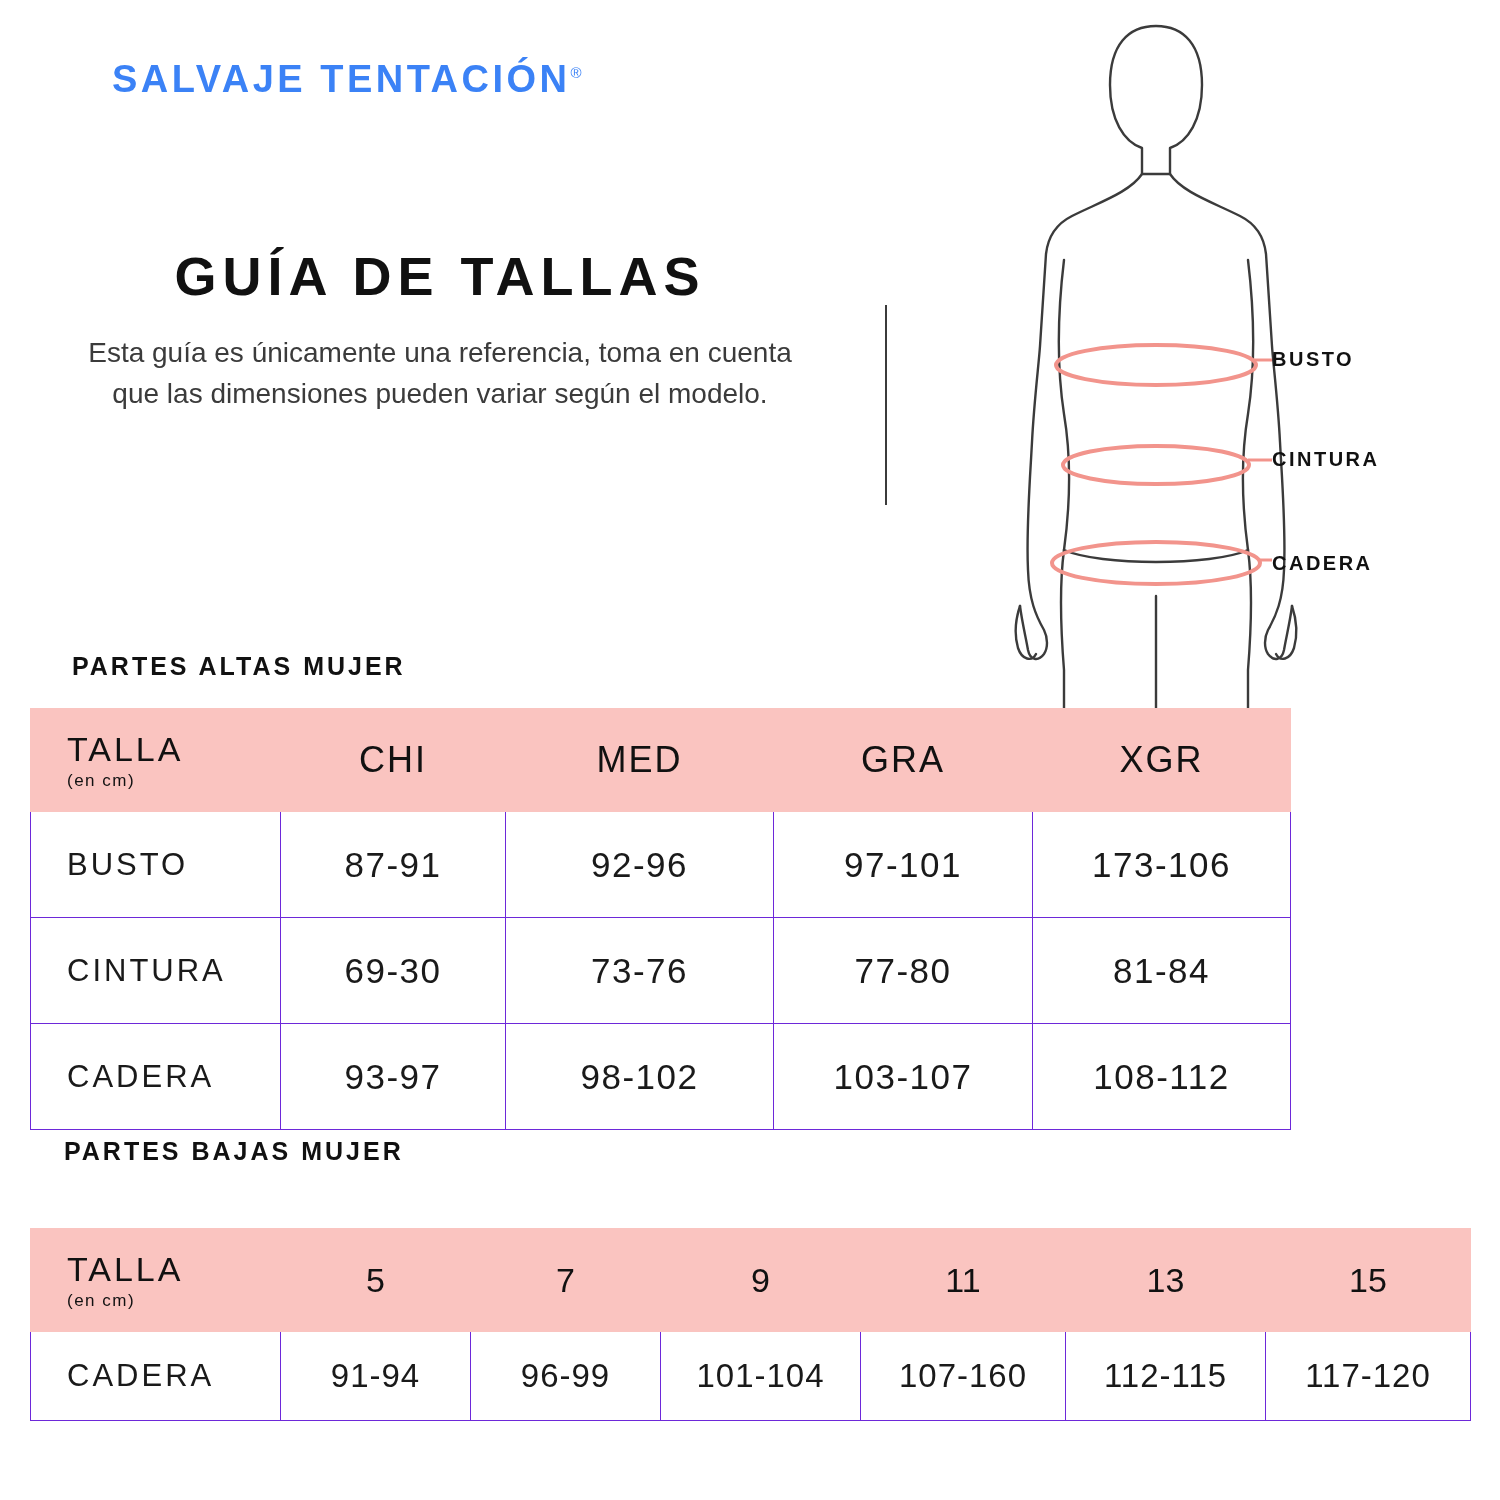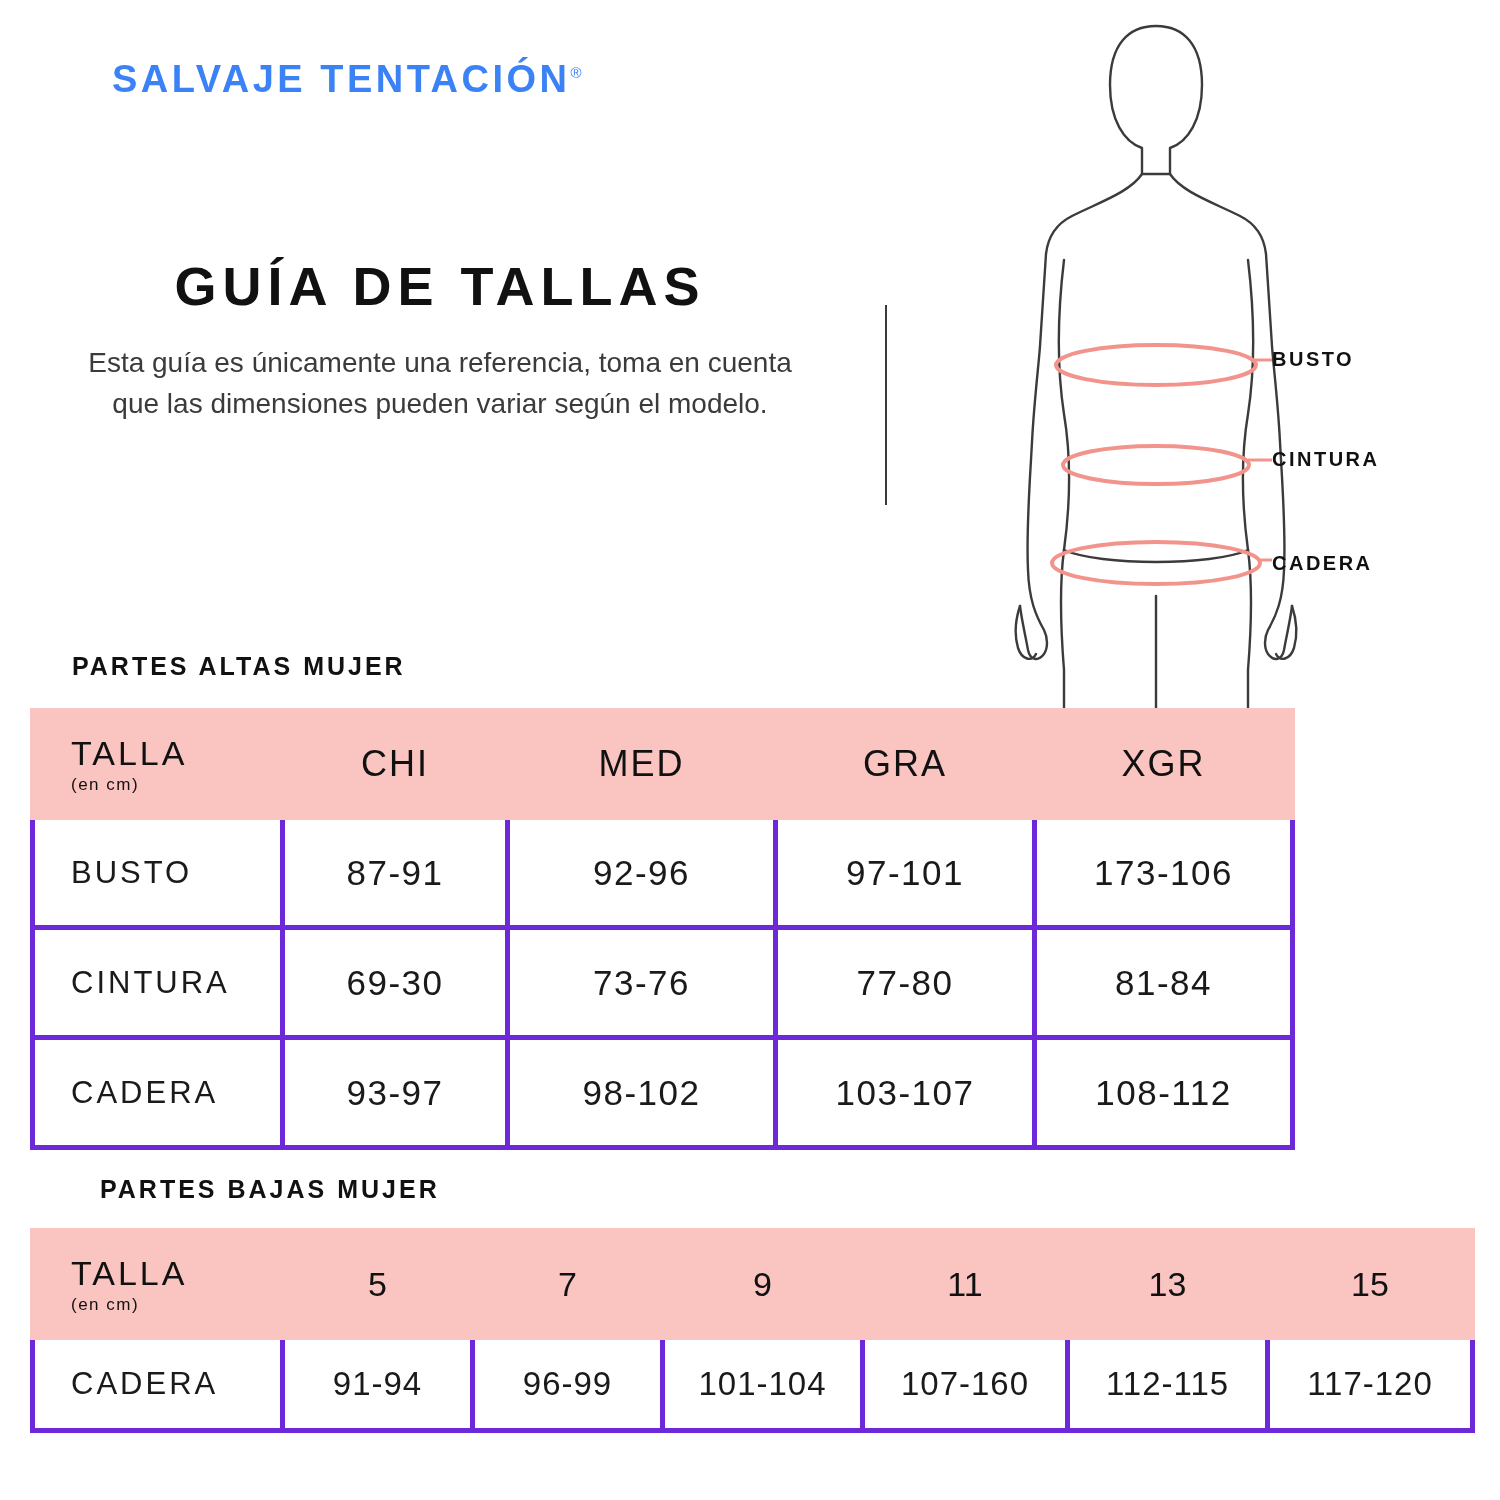--- a/index.html
+++ b/index.html
@@ -36,21 +36,21 @@
 
   
   .intro {
     position: absolute;
     left: 60px;
     top: 245px;
     width: 760px;
     text-align: center;
   }
   .intro h1 {
-    margin: 10px 0 26px 0;
+    margin: 0 0 26px 0;
     font-size: 54px;
     font-weight: bold;
     letter-spacing: 6px;
     color: #111111;
   }
   .intro p {
     margin: 16px;
     font-size: 28px;
     line-height: 1.45;
     color: #3b3b3b;
@@ -91,30 +91,30 @@
 
   
   .section-title {
     position: absolute;
     font-size: 25px;
     font-weight: bold;
     letter-spacing: 3px;
     color: #111111;
   }
   .title-altas { left: 72px; top: 652px; }
-  .title-bajas { left: 64px; top: 1175px; margin-left: 36px; }
+  .title-bajas { left: 64px; top: 1137px; }
 
   
   table {
     position: absolute;
     border-collapse: collapse;
     table-layout: fixed;
   }
   table td, table th {
-    border: 5px solid #6d28d9;
+    border: 1px solid #6d28d9;
     text-align: center;
     vertical-align: middle;
     font-weight: normal;
   }
 
   
   #table-altas {
     left: 30px;
     top: 708px;
     width: 1260px;

